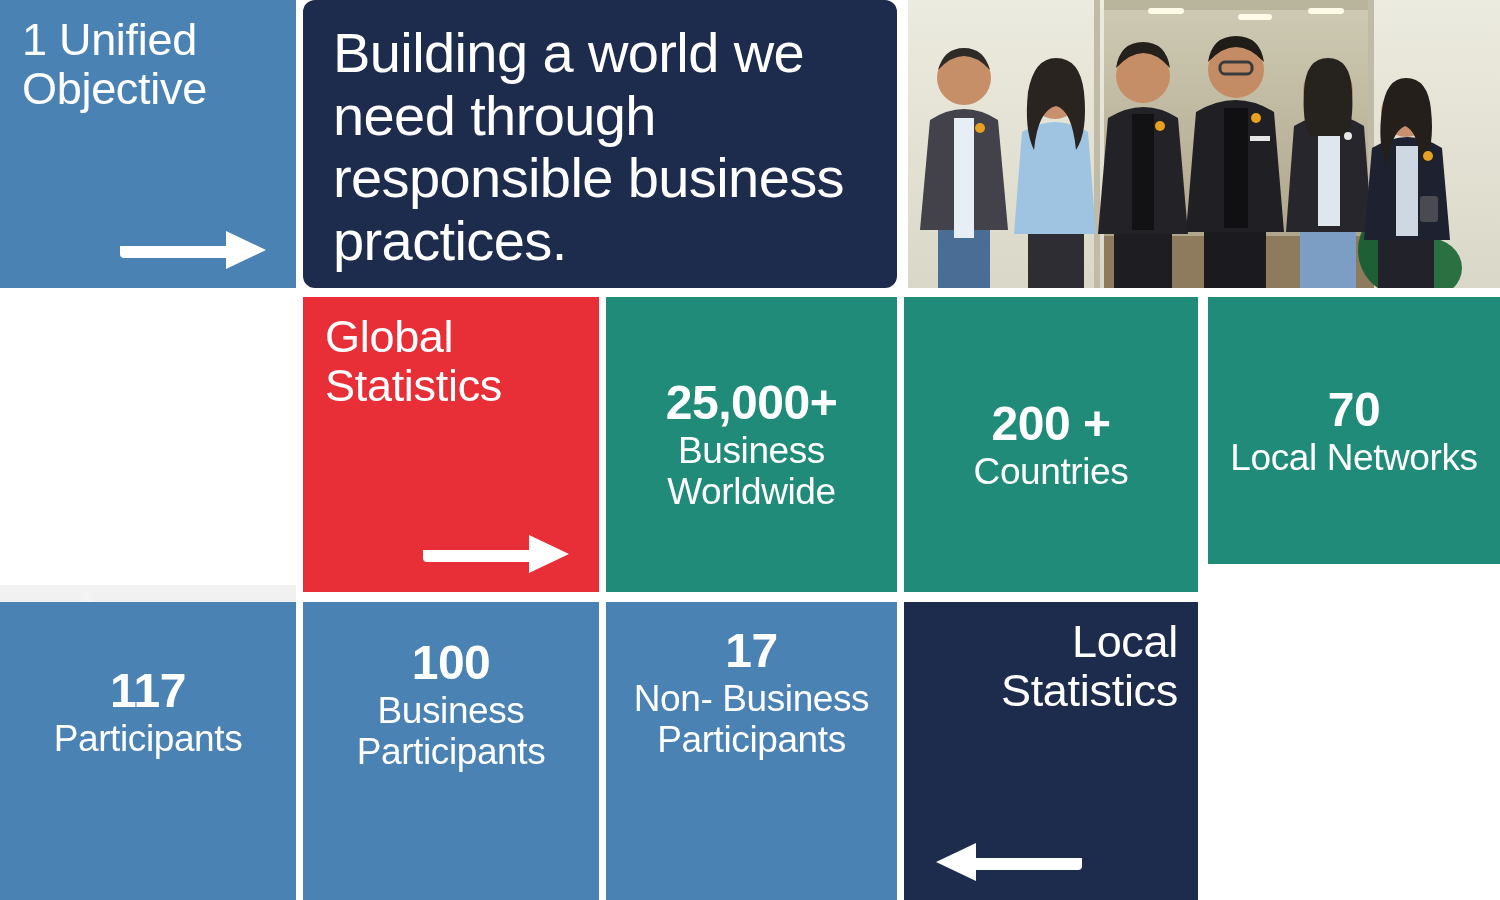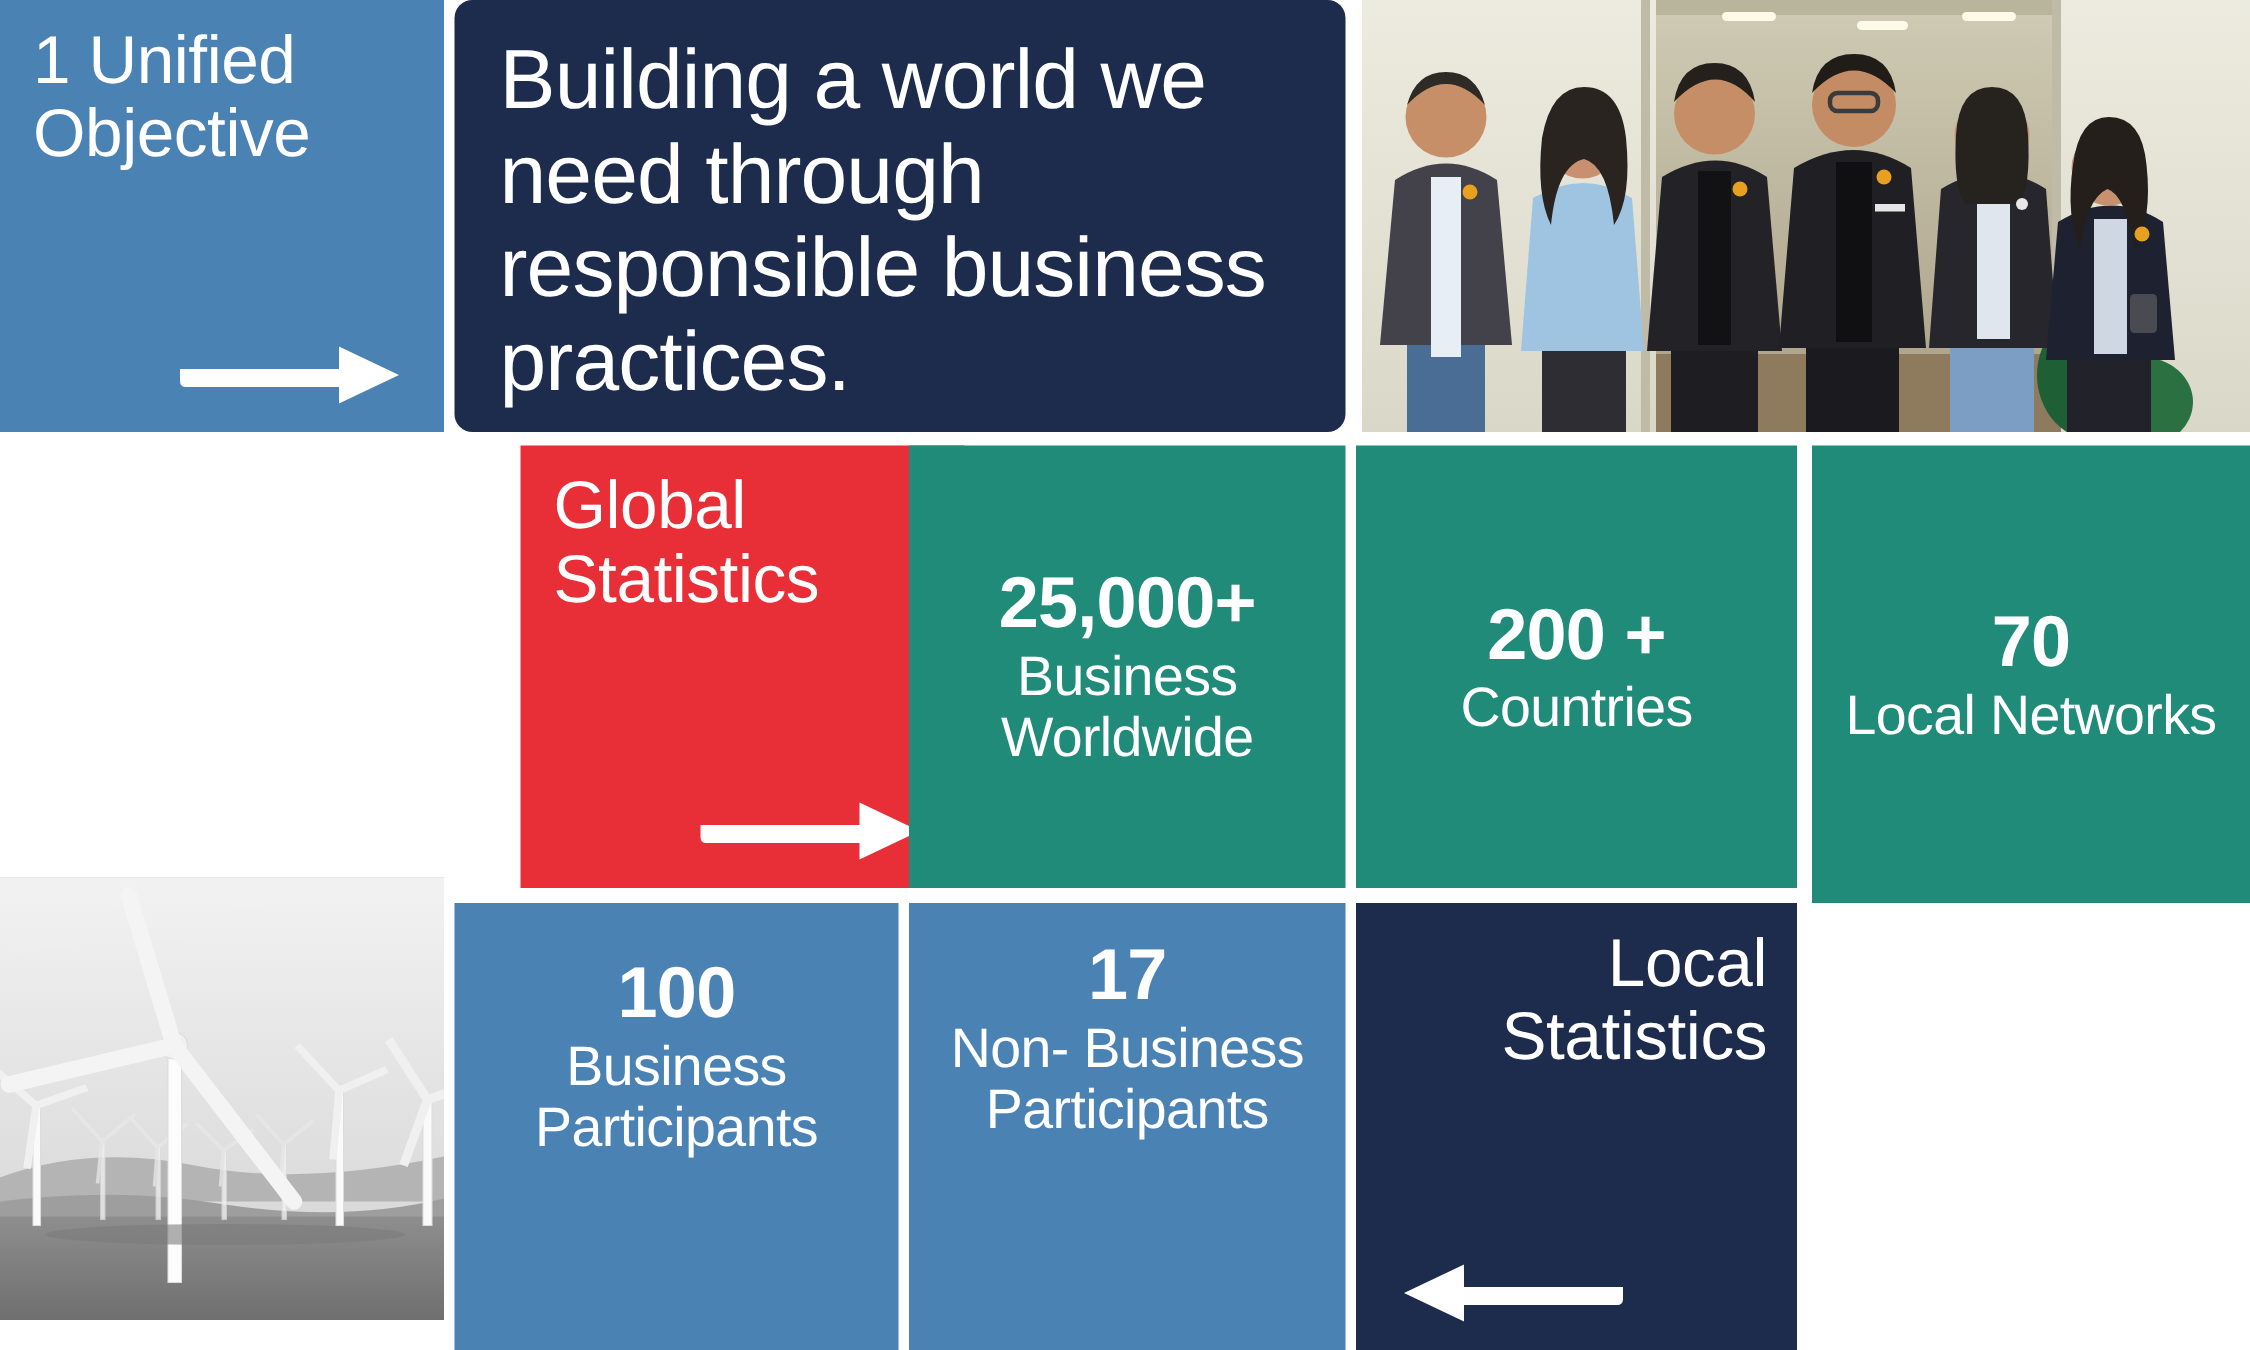--- a/index.html
+++ b/index.html
@@ -237,42 +237,46 @@
 
         <rect x="282" y="146" width="6" height="86" fill="#fafafa"></rect>
         <path d="M285 148 l-26 -40 M285 148 l24 -8 M285 148 l-16 44" stroke="#f0f0f0" stroke-width="6" fill="none"></path>
       </g>
       <g fill="#7b7b7b" opacity="0.6">
         <ellipse cx="150" cy="238" rx="120" ry="7"></ellipse>
       </g>
     </svg>
   </div>
 
-  <div class="cell tile red label-tile" style="left:303px;top:297px;width:296px;height:295px;margin-left:44px;">
+  <div class="cell tile red label-tile" style="left:303px;top:297px;width:296px;height:295px;">
     <div class="txt">Global Statistics</div>
     <svg class="arrow right" viewBox="0 0 150 42">
       <path d="M2 18 L2 26 Q2 30 6 30 L108 30 L108 41 L148 22 L108 3 L108 18 Z" fill="#ffffff"></path>
     </svg>
   </div>
 
   <div class="cell tile teal stat" style="left:606px;top:297px;width:291px;height:295px;">
     <div class="num">25,000+</div>
     <div class="cap">Business Worldwide</div>
   </div>
 
   <div class="cell tile teal stat" style="left:904px;top:297px;width:294px;height:295px;">
     <div class="num">200 +</div>
     <div class="cap">Countries</div>
   </div>
 
-  <div class="cell tile teal stat" style="left:1208px;top:297px;width:292px;height:305px;">
+  <div class="cell tile teal stat" style="left:1208px;top:297px;width:292px;height:267px;">
     <div class="num">70</div>
     <div class="cap">Local Networks</div>
   </div>
 
+  <div class="cell tile blue stat top-biased" style="left:0px;top:602px;width:296px;height:298px;">
+    <div class="num">117</div>
+    <div class="cap">Participants</div>
+  </div>
 
   <div class="cell tile blue stat top-biased" style="left:303px;top:602px;width:296px;height:298px;padding-top:34px;">
     <div class="num">100</div>
     <div class="cap">Business Participants</div>
   </div>
 
   <div class="cell tile blue stat top-biased" style="left:606px;top:602px;width:291px;height:374px;padding-top:22px;">
     <div class="num">17</div>
     <div class="cap">Non- Business Participants</div>
   </div>

